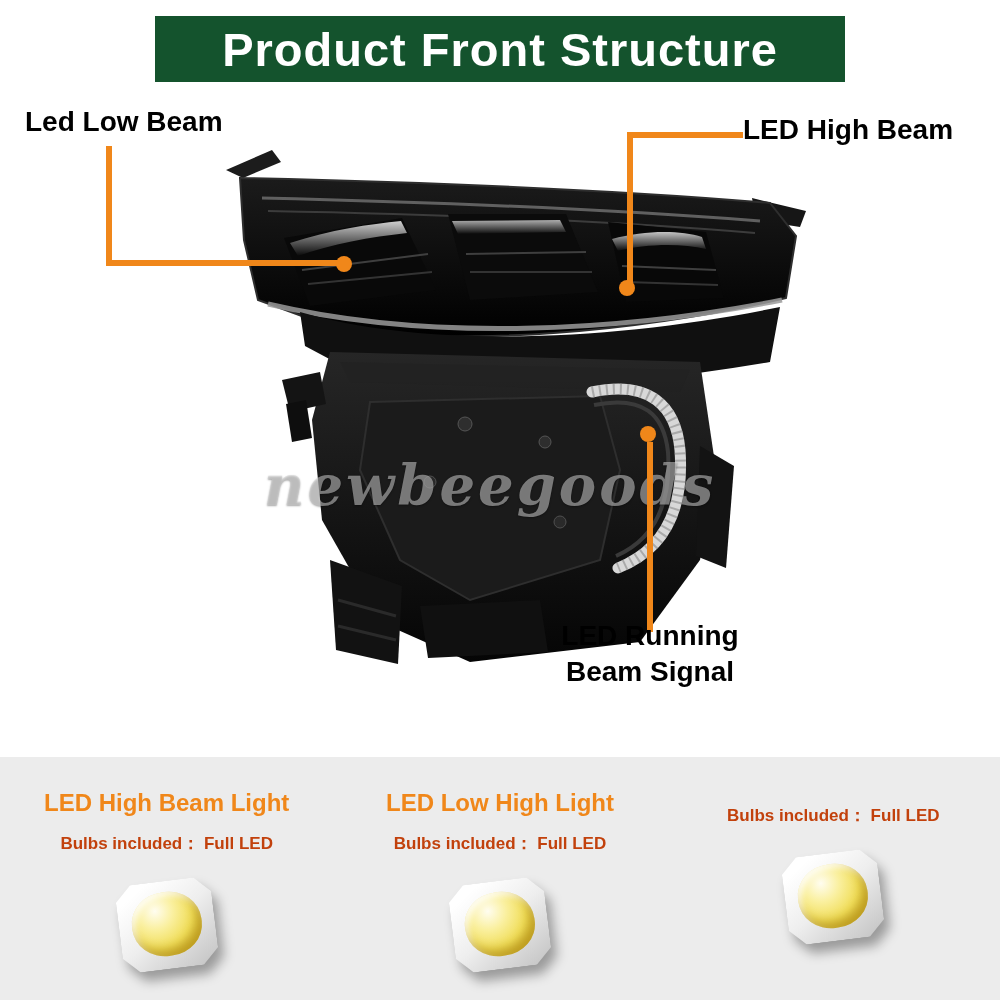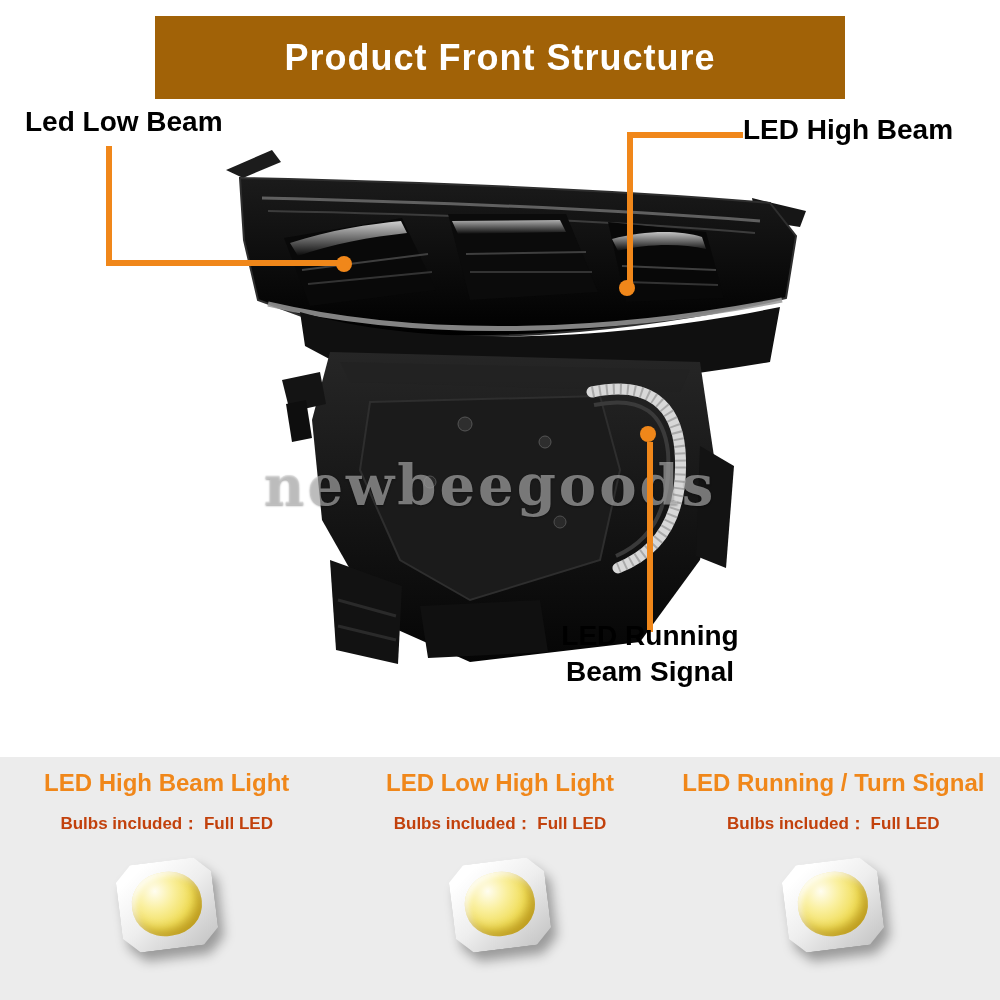--- a/index.html
+++ b/index.html
@@ -3,23 +3,23 @@
 <meta charset="utf-8">
 <style>
   html,body{margin:0;padding:0;background:#fff;}
   .canvas{
     position:relative;width:1000px;height:1000px;background:#ffffff;
     font-family:"Liberation Sans",sans-serif;overflow:hidden;
     outline:1px solid #e2e2e2;
   }
   
   .title-banner{
-    position:absolute;left:155px;top:16px;width:690px;height:83px;
-    background:#a16207;color:#fff;display:flex;align-items:center;justify-content:center;
-    font-size:36px;font-weight:bold;letter-spacing:1px;
+    position:absolute;left:155px;top:16px;width:690px;height:66px;
+    background:#14532d;color:#fff;display:flex;align-items:center;justify-content:center;
+    font-size:47px;font-weight:bold;letter-spacing:1px;
   }
   
   .callout-label{position:absolute;color:#000;font-size:28px;font-weight:bold;z-index:6;text-align:right;}
   .label-low{left:25px;top:106px;}
   .label-high{left:743px;top:114px;}
   .label-running{left:470px;top:618px;width:360px;text-align:center;line-height:1.28;}
   
   .cl{position:absolute;background:#F0871A;z-index:5;}
   .dot{position:absolute;width:16px;height:16px;border-radius:50%;background:#F0871A;z-index:5;}
   .low-v{left:106px;top:146px;width:6px;height:118px;}
@@ -27,29 +27,29 @@
   .low-dot{left:336px;top:256px;}
   .high-h{left:633px;top:132px;width:110px;height:6px;}
   .high-v{left:627px;top:132px;width:6px;height:152px;}
   .high-dot{left:619px;top:280px;}
   .run-v{left:647px;top:442px;width:6px;height:190px;}
   .run-dot{left:640px;top:426px;}
   
   .photo{position:absolute;left:0;top:0;width:1000px;height:1000px;z-index:1;pointer-events:none;}
   .watermark{
     position:absolute;left:250px;top:452px;width:480px;text-align:center;z-index:2;
-    font-family:"DejaVu Serif",serif;font-weight:bold;font-size:56px;
+    font-family:"DejaVu Serif",serif;font-style:italic;font-weight:bold;font-size:56px;
     color:rgba(205,205,205,0.55);letter-spacing:3px;text-shadow:0 1px 2px rgba(0,0,0,0.35);
   }
   
   .spec-panel{
     position:absolute;left:0;top:757px;width:1000px;height:243px;background:#ececec;
     display:flex;z-index:4;
   }
-  .spec-col{flex:1;display:flex;flex-direction:column;align-items:center;padding-top:12px;}
+  .spec-col{flex:1;display:flex;flex-direction:column;align-items:center;padding-top:32px;}
   .spec-heading{color:#F0871A;font-size:24px;font-weight:bold;white-space:nowrap;}
   .spec-sub{color:#c2410c;font-size:17px;font-weight:bold;margin-top:15px;white-space:nowrap;}
   .chip-wrap{margin-top:26px;filter:drop-shadow(6px 9px 6px rgba(0,0,0,0.35));}
   .chip{
     width:96px;height:88px;position:relative;transform:rotate(-7deg);
     background:linear-gradient(145deg,#ffffff 15%,#eeeeee 50%,#c2c2c2 100%);
     clip-path:polygon(17% 0,83% 0,100% 18%,100% 82%,83% 100%,17% 100%,0 82%,0 18%);
   }
   .chip-dome{
     position:absolute;left:13px;top:11px;width:70px;height:64px;border-radius:48%;
@@ -158,21 +158,20 @@
     <div class="spec-col">
       <div class="spec-heading">LED Low High Light</div>
       <div class="spec-sub">Bulbs included：  Full LED</div>
       <div class="chip-wrap">
         <div class="chip">
           <div class="chip-dome"></div>
         </div>
       </div>
     </div>
     <div class="spec-col">
-      <div class="spec-heading">LED Running / Turn Signal</div>
       <div class="spec-sub">Bulbs included：  Full LED</div>
       <div class="chip-wrap">
         <div class="chip">
           <div class="chip-dome"></div>
         </div>
       </div>
     </div>
   </div>
 
 </div>

